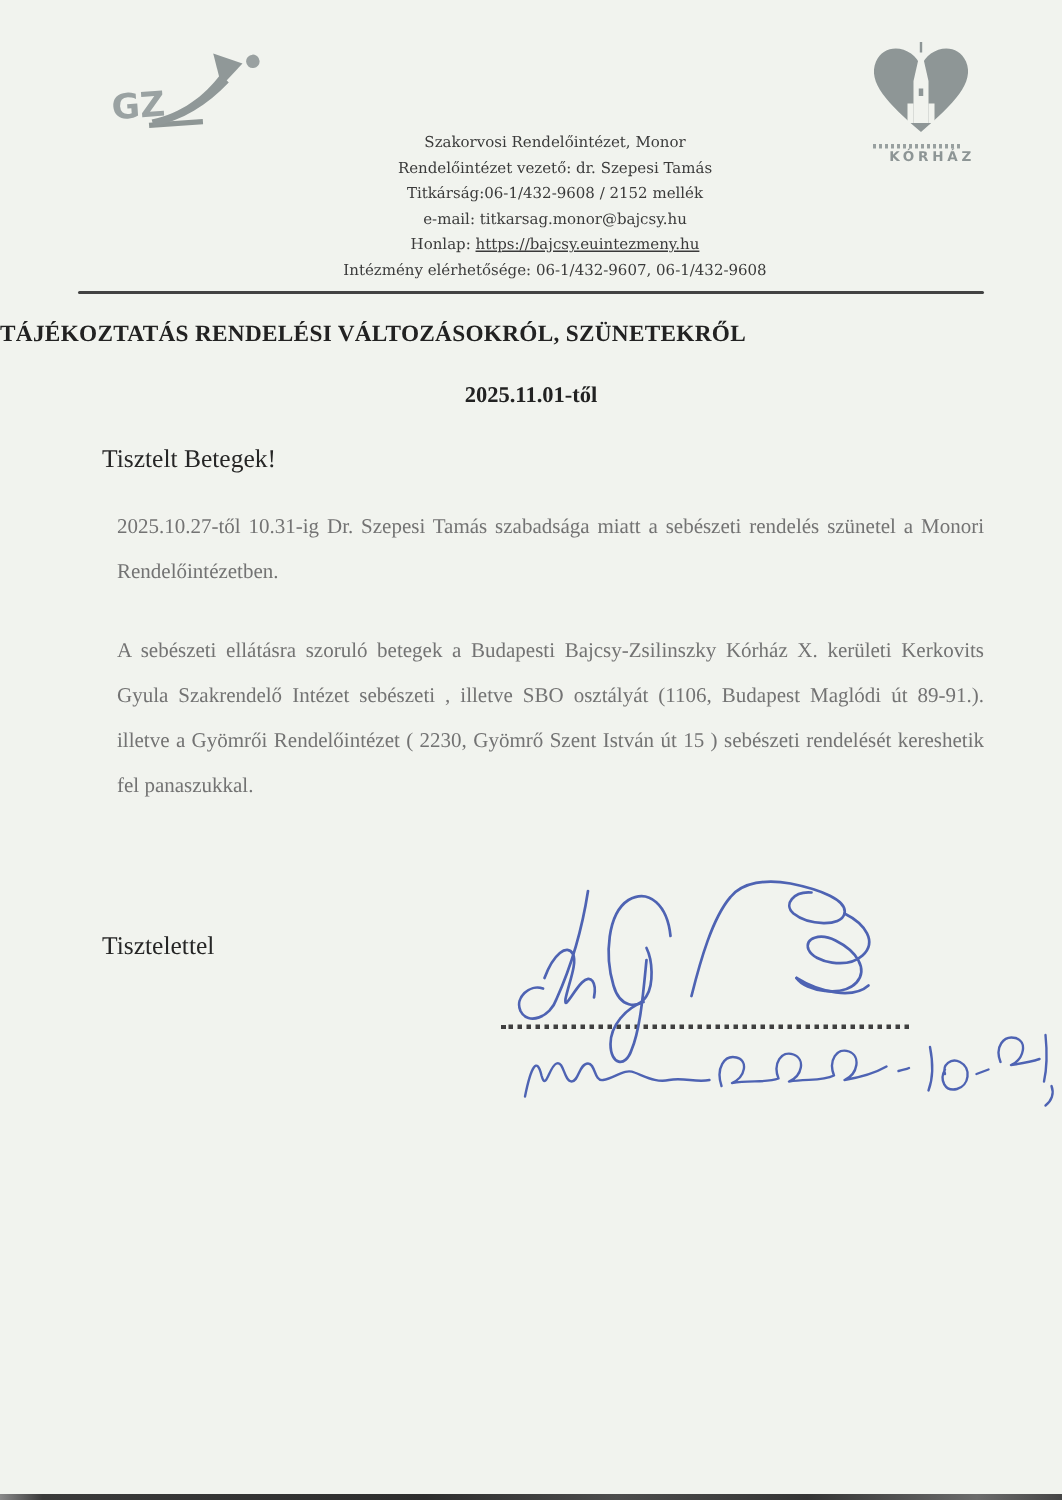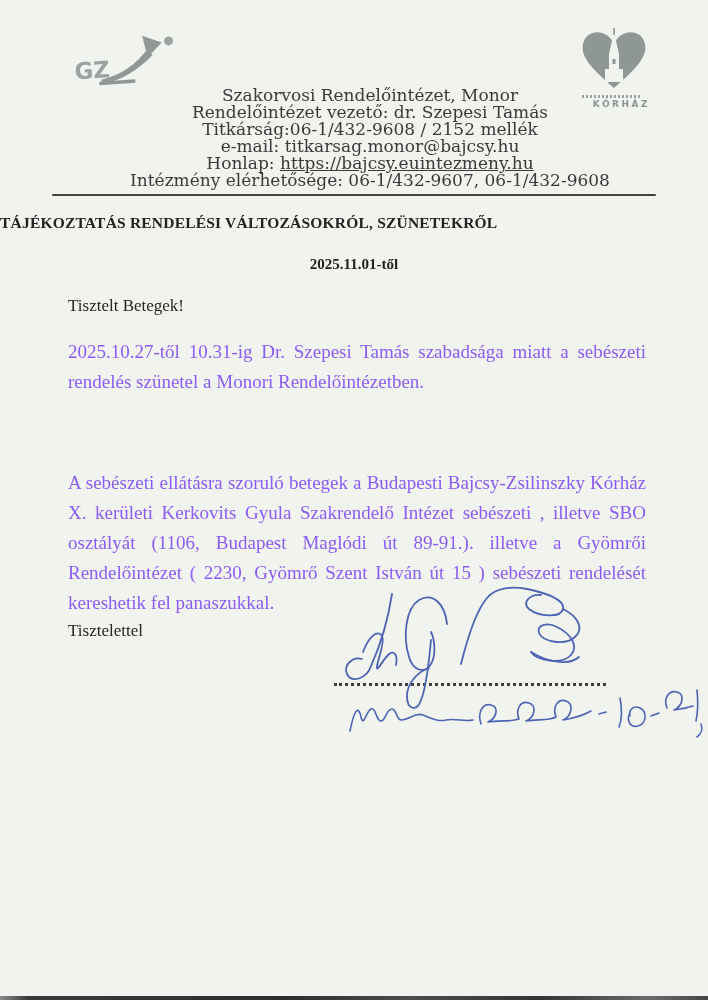--- a/index.html
+++ b/index.html
@@ -12,21 +12,21 @@
     color:#262626;
   }
   
   .head-block{
     position:absolute;left:60px;right:28px;
     text-align:center;
     font-family:"DejaVu Serif", serif;
     color:#3a3a3a;
   }
   .head-org{top:29px;font-size:13.5px;line-height:18px;}
-  .head-clinic{top:87px;font-size:17px;line-height:17px;}
+  .head-clinic{top:87px;font-size:10px;line-height:17px;}
   .head-clinic .hline{white-space:nowrap;}
   .weblink{color:#3a3a3a;text-decoration:underline;}
   
   .gz-logo{
     position:absolute;left:68px;top:33px;width:114px;height:60px;
     transform:rotate(-4deg);
   }
   
   .heart-logo{position:absolute;left:574px;top:27px;width:76px;text-align:right;}
   .micro-row{
@@ -48,25 +48,25 @@
     position:absolute;top:214px;left:0;right:0;
     text-align:left;font-weight:bold;font-size:15.5px;
     letter-spacing:.2px;color:#222;
   }
   .eff-date{
     position:absolute;top:256px;left:0;right:0;
     text-align:center;font-weight:bold;font-size:15px;color:#222;
   }
   .salutation{position:absolute;top:296px;left:68px;font-size:17px;}
   .para{
-    position:absolute;left:68px;width:578px;margin:0;
-    font-size:19px;line-height:30px;text-align:justify;color:#8b5cf6;
+    position:absolute;left:78px;width:578px;margin:0;
+    font-size:14px;line-height:30px;text-align:justify;color:#737373;
   }
   .p1{top:337px;}
-  .p2{top:420px;margin-top:48px;}
+  .p2{top:420px;}
   .closing{position:absolute;top:621px;left:68px;font-size:17px;}
   
   .dotline{
     position:absolute;top:683px;left:334px;width:272px;height:0;
     border-bottom:3px dotted #3f3f3f;
   }
   .sig-svg{position:absolute;left:325px;top:578px;}
   
   .bottom-edge{
     position:absolute;left:0;right:0;bottom:0;height:4px;

